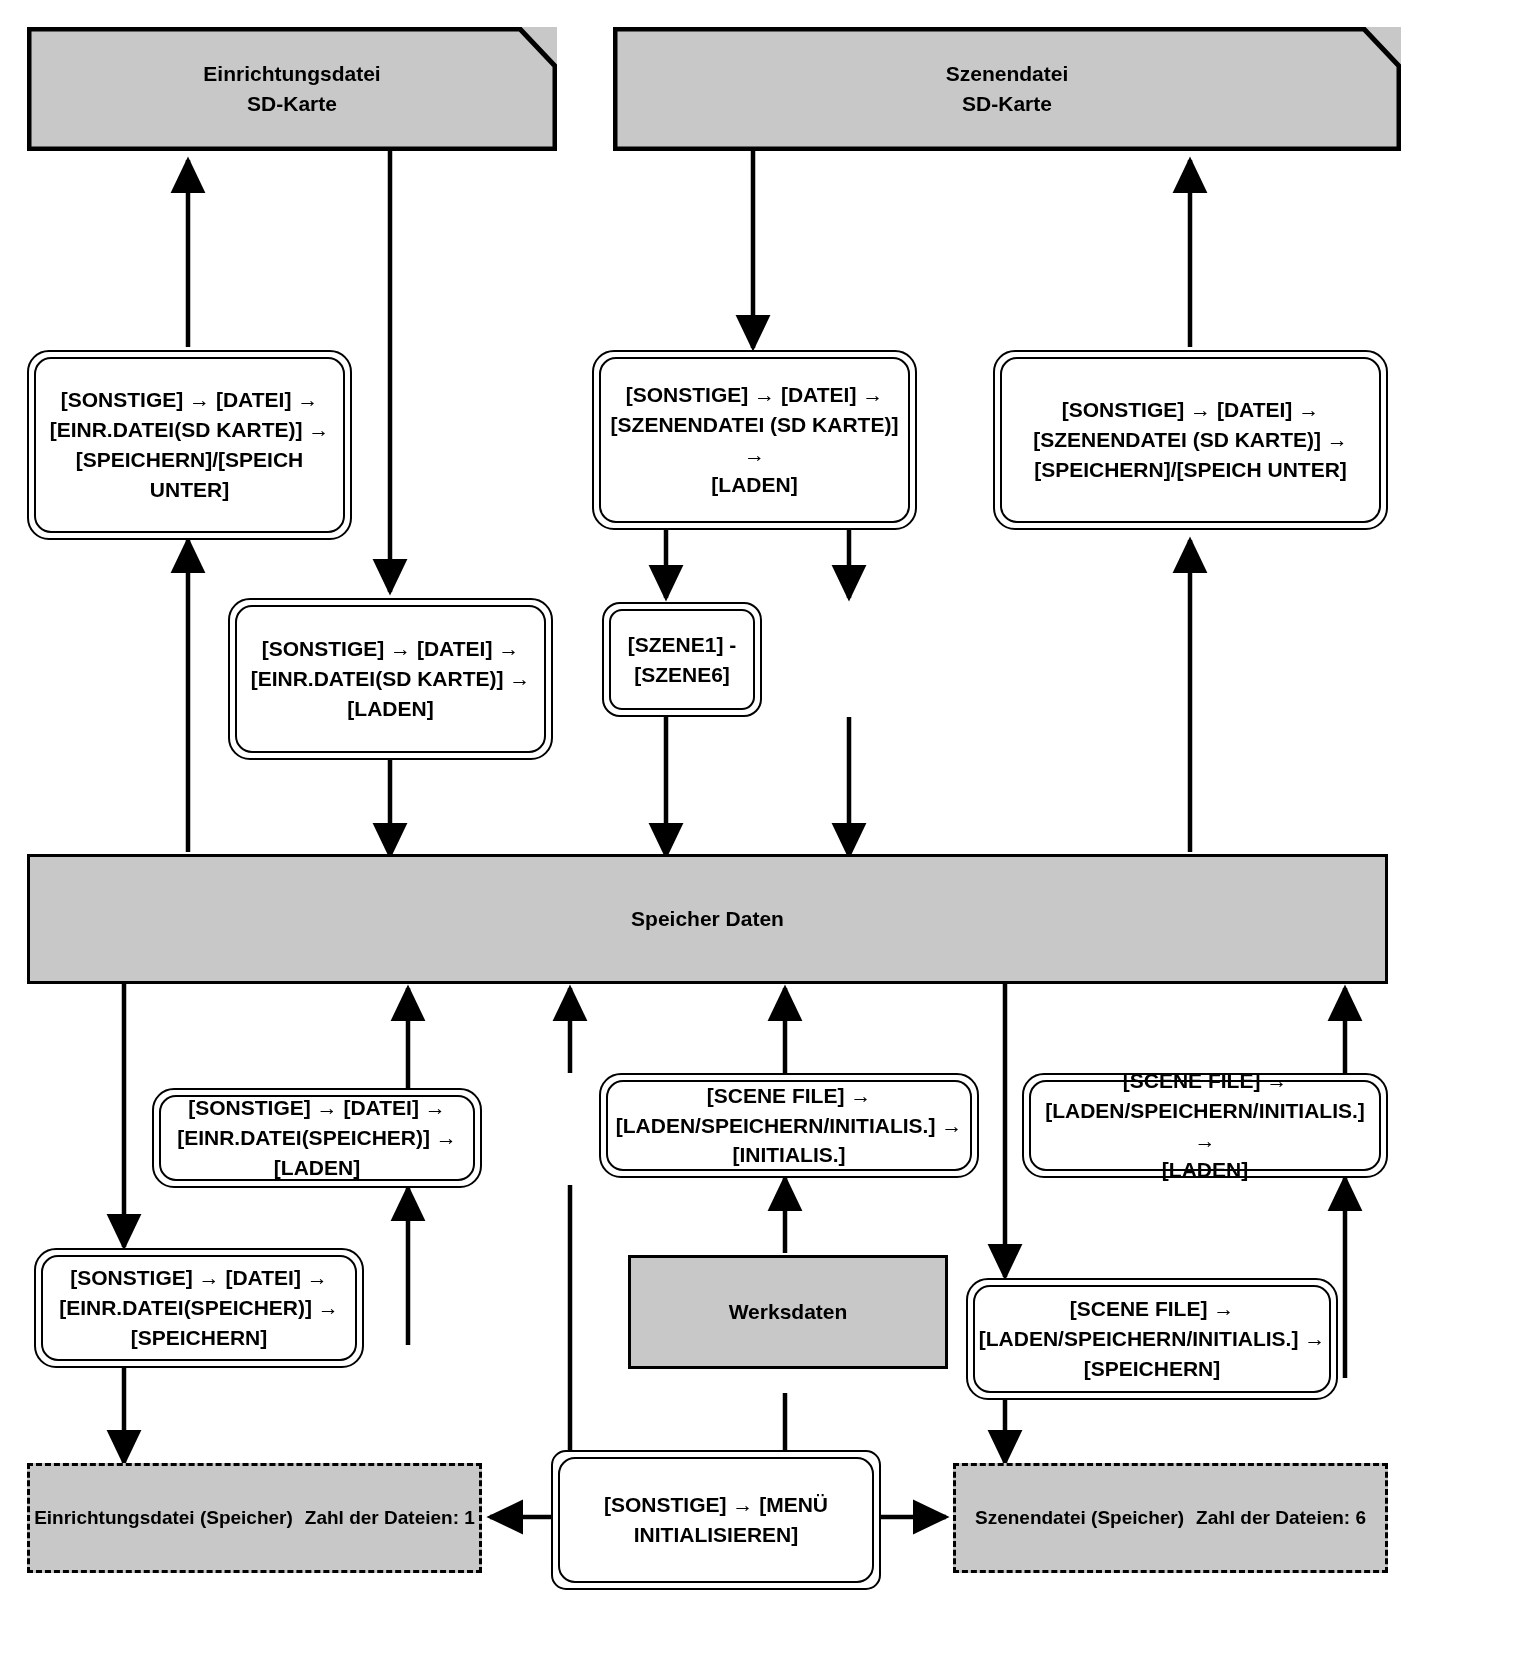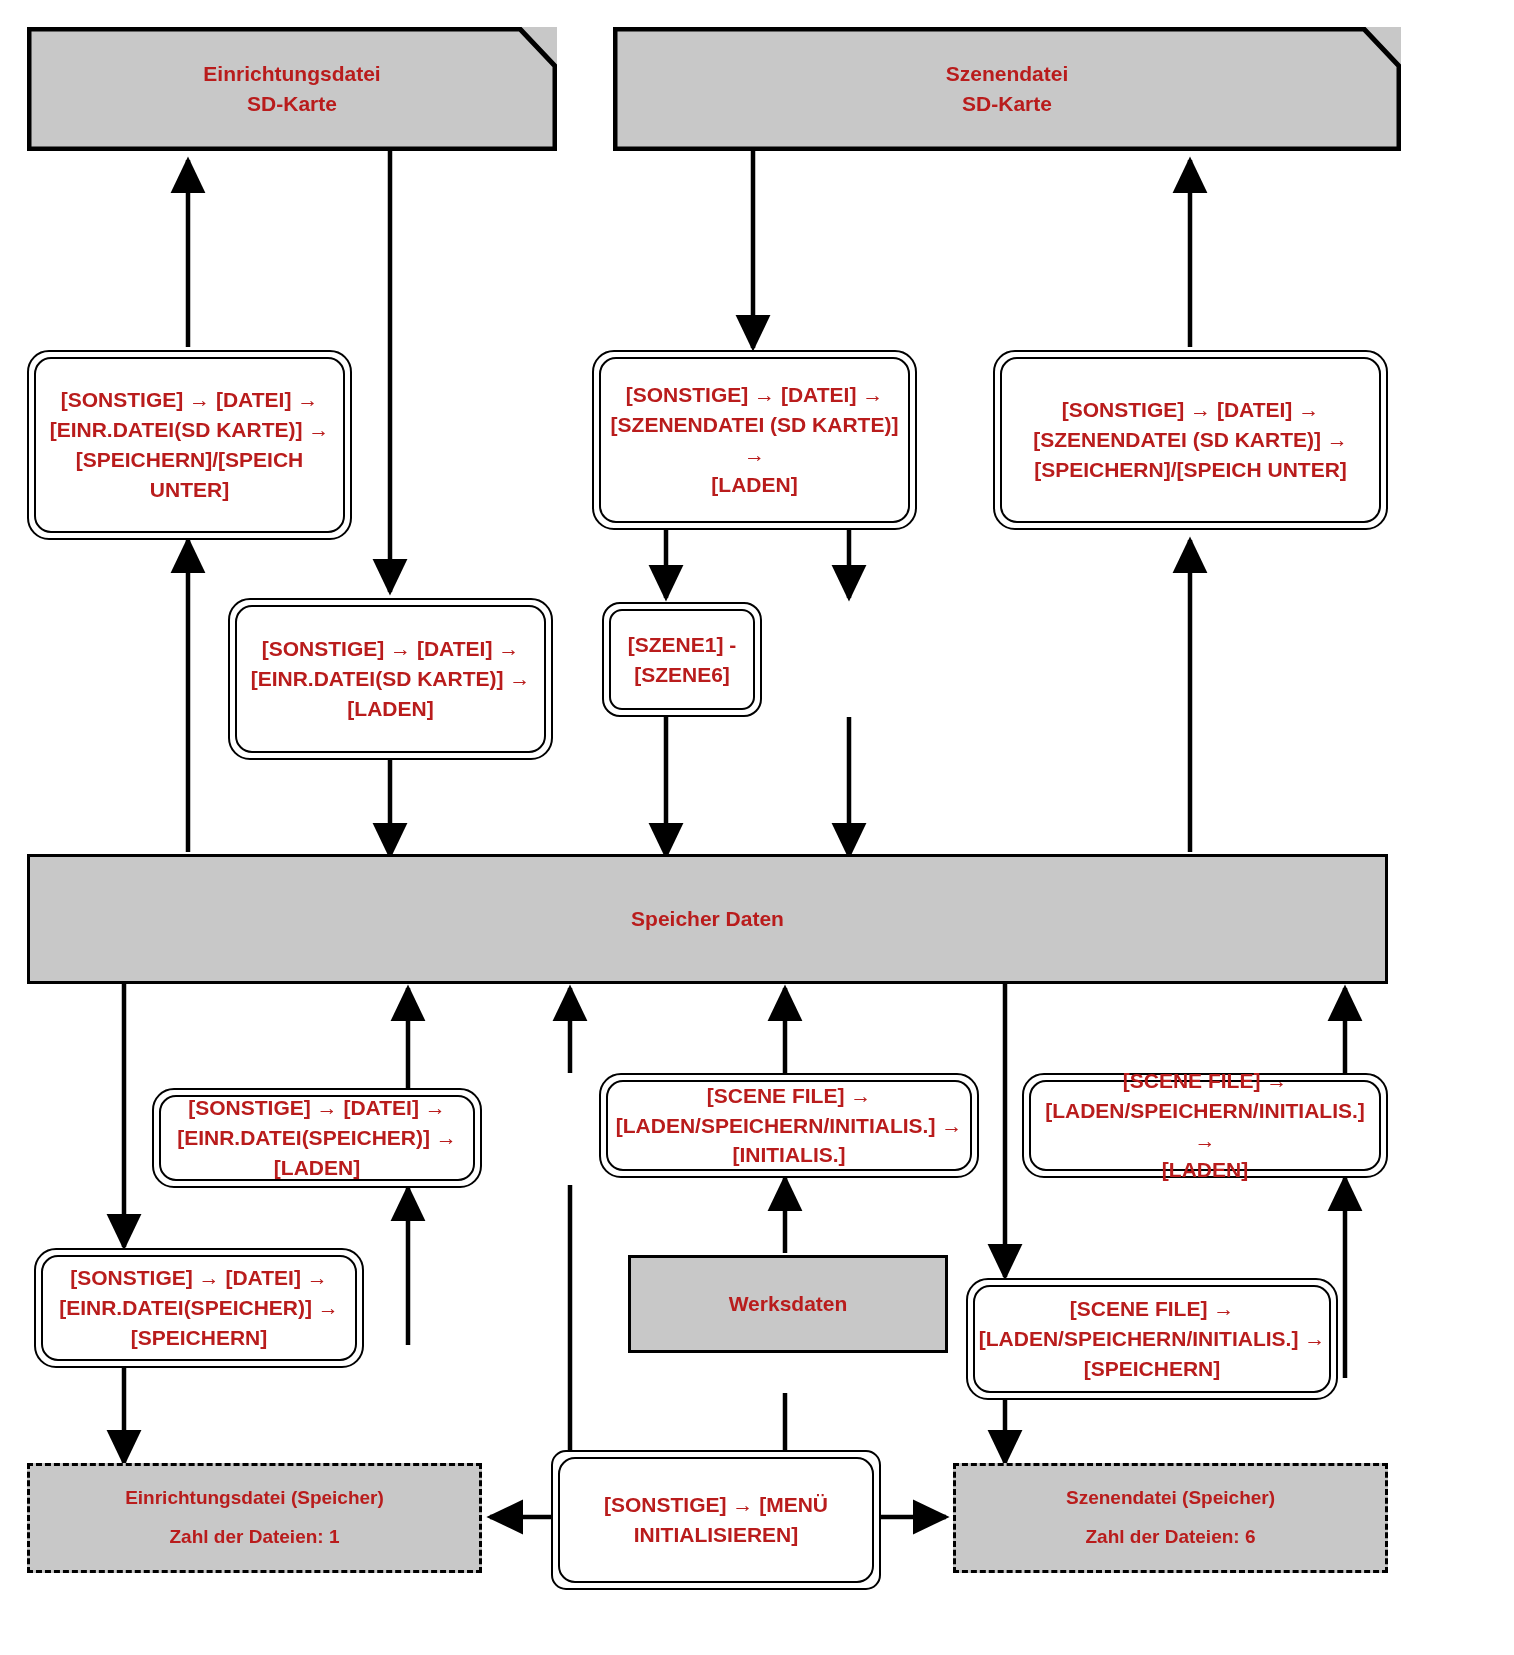--- a/index.html
+++ b/index.html
@@ -25,21 +25,21 @@
     height: 1655px;
     pointer-events: none;
   }
   .node {
     position: absolute;
     box-sizing: border-box;
     display: flex;
     align-items: center;
     justify-content: center;
     text-align: center;
-    color: #b91c1c;
+    color: #000000;
     font-weight: bold;
     line-height: 1.42;
   }
 
   
   .media {
     background: #c8c8c8;
     font-size: 21px;
     z-index: 3;
   }
@@ -89,21 +89,21 @@
   .proc .proc-label { position: relative; }
   .proc.small { font-size: 21px; border-radius: 18px; }
   .proc.small::before { border-radius: 13px; }
 
   
   .memory {
     background: #c8c8c8;
     border: 3px dashed #000000;
     font-size: 19px;
     z-index: 3;
-    flex-direction: column;
+    flex-direction: row;
     gap: 12px;
   }
   .memory .mem-line { display: block; }
 </style>
 </head>
 <body>
 
 <div id="canvas">
 
   <svg id="wires" viewBox="0 0 1514 1655">
@@ -257,21 +257,21 @@
   </div>
 
   <div class="node proc" style="left:34px; top:1248px; width:330px; height:120px;">
     <div class="proc-label">
       <div>[SONSTIGE] → [DATEI] →</div>
       <div>[EINR.DATEI(SPEICHER)] →</div>
       <div>[SPEICHERN]</div>
     </div>
   </div>
 
-  <div class="node greybox" style="left:628px; top:1255px; width:320px; height:98px;">
+  <div class="node greybox" style="left:628px; top:1255px; width:320px; height:114px;">
     <span>Werksdaten</span>
   </div>
 
   <div class="node proc" style="left:966px; top:1278px; width:372px; height:122px;">
     <div class="proc-label">
       <div>[SCENE FILE] →</div>
       <div>[LADEN/SPEICHERN/INITIALIS.] →</div>
       <div>[SPEICHERN]</div>
     </div>
   </div>

